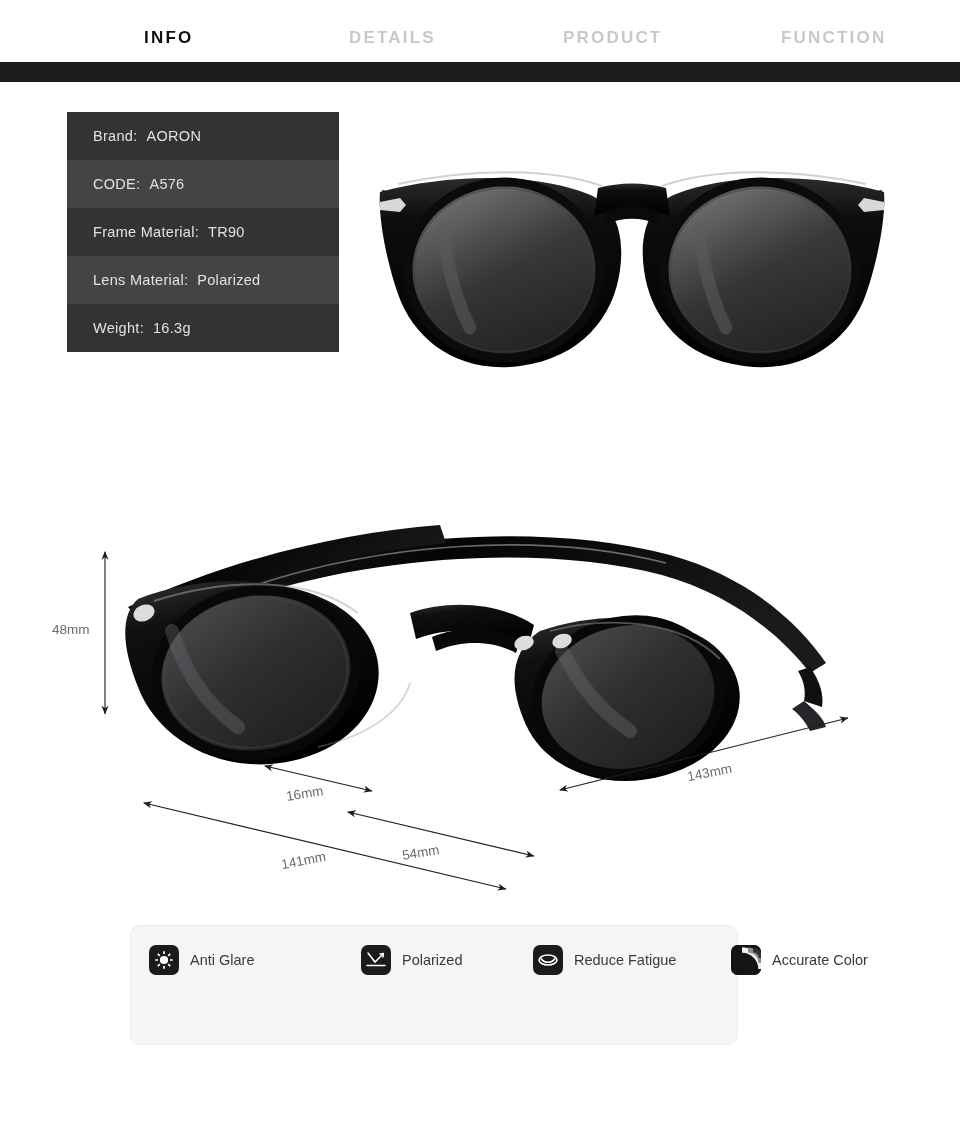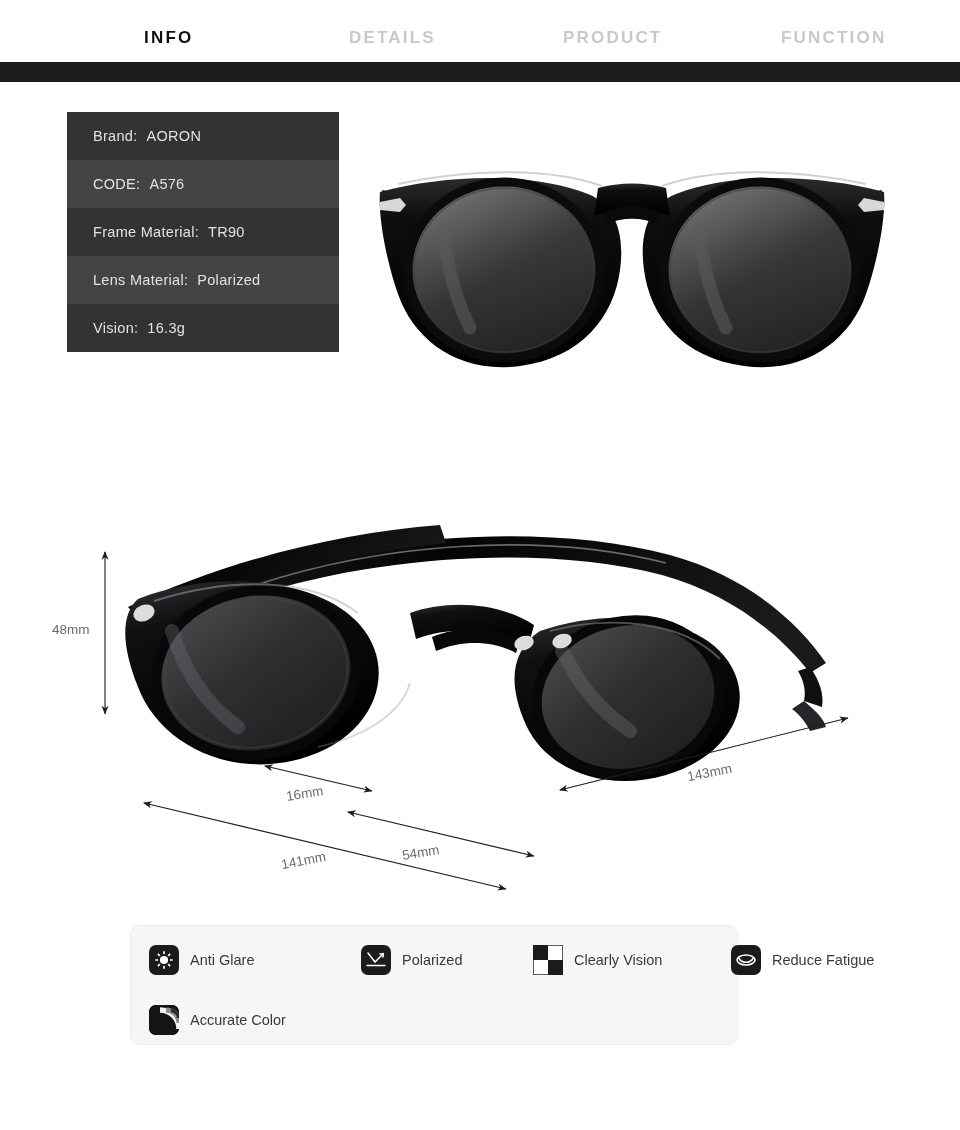--- a/index.html
+++ b/index.html
@@ -164,21 +164,21 @@
   </div>
   <div class="spec-row">
     <span class="spec-label">Frame Material:</span>
     <span class="spec-value">TR90</span>
   </div>
   <div class="spec-row">
     <span class="spec-label">Lens Material:</span>
     <span class="spec-value">Polarized</span>
   </div>
   <div class="spec-row">
-    <span class="spec-label">Vision:</span>
+    <span class="spec-label">Weight:</span>
     <span class="spec-value">16.3g</span>
   </div>
 </div>
 
 <svg class="shot shot-front" viewBox="0 0 560 225">
   <defs>
     <linearGradient id="lensGrad" x1="0" y1="0" x2="0.3" y2="1">
       <stop offset="0%" stop-color="#4a4a4c"></stop>
       <stop offset="45%" stop-color="#343436"></stop>
       <stop offset="100%" stop-color="#252527"></stop>
@@ -339,32 +339,20 @@
             <path d="M3 3 L10 12 L18 4"></path>
             <path d="M15 4 L18.3 3.6 L18 7"></path>
             <line x1="2" y1="15.5" x2="20" y2="15.5"></line>
           </g>
         </svg>
       </span>
       <span class="feature-txt">Polarized</span>
     </div>
 
 
-    <div class="feature-item">
-      <span class="feature-ico plain">
-        <svg width="30" height="30" viewBox="0 0 30 30">
-          <rect x="0" y="0" width="15" height="15" fill="#1b1b1d"></rect>
-          <rect x="15" y="0" width="15" height="15" fill="#ffffff"></rect>
-          <rect x="0" y="15" width="15" height="15" fill="#ffffff"></rect>
-          <rect x="15" y="15" width="15" height="15" fill="#1b1b1d"></rect>
-          <rect x="0" y="0" width="30" height="30" fill="none" stroke="#1b1b1d" stroke-width="1.4"></rect>
-        </svg>
-      </span>
-      <span class="feature-txt">Clearly Vision</span>
-    </div>
 
     <div class="feature-item">
       <span class="feature-ico">
         <svg width="22" height="18" viewBox="0 0 22 18">
           <ellipse cx="11" cy="9" rx="9" ry="5" fill="none" stroke="#ffffff" stroke-width="1.6"></ellipse>
           <path d="M4 7.5 C7 12.5 15 12.5 18 7.5" fill="none" stroke="#ffffff" stroke-width="1.6" stroke-linecap="round"></path>
         </svg>
       </span>
       <span class="feature-txt">Reduce Fatigue</span>
     </div>

